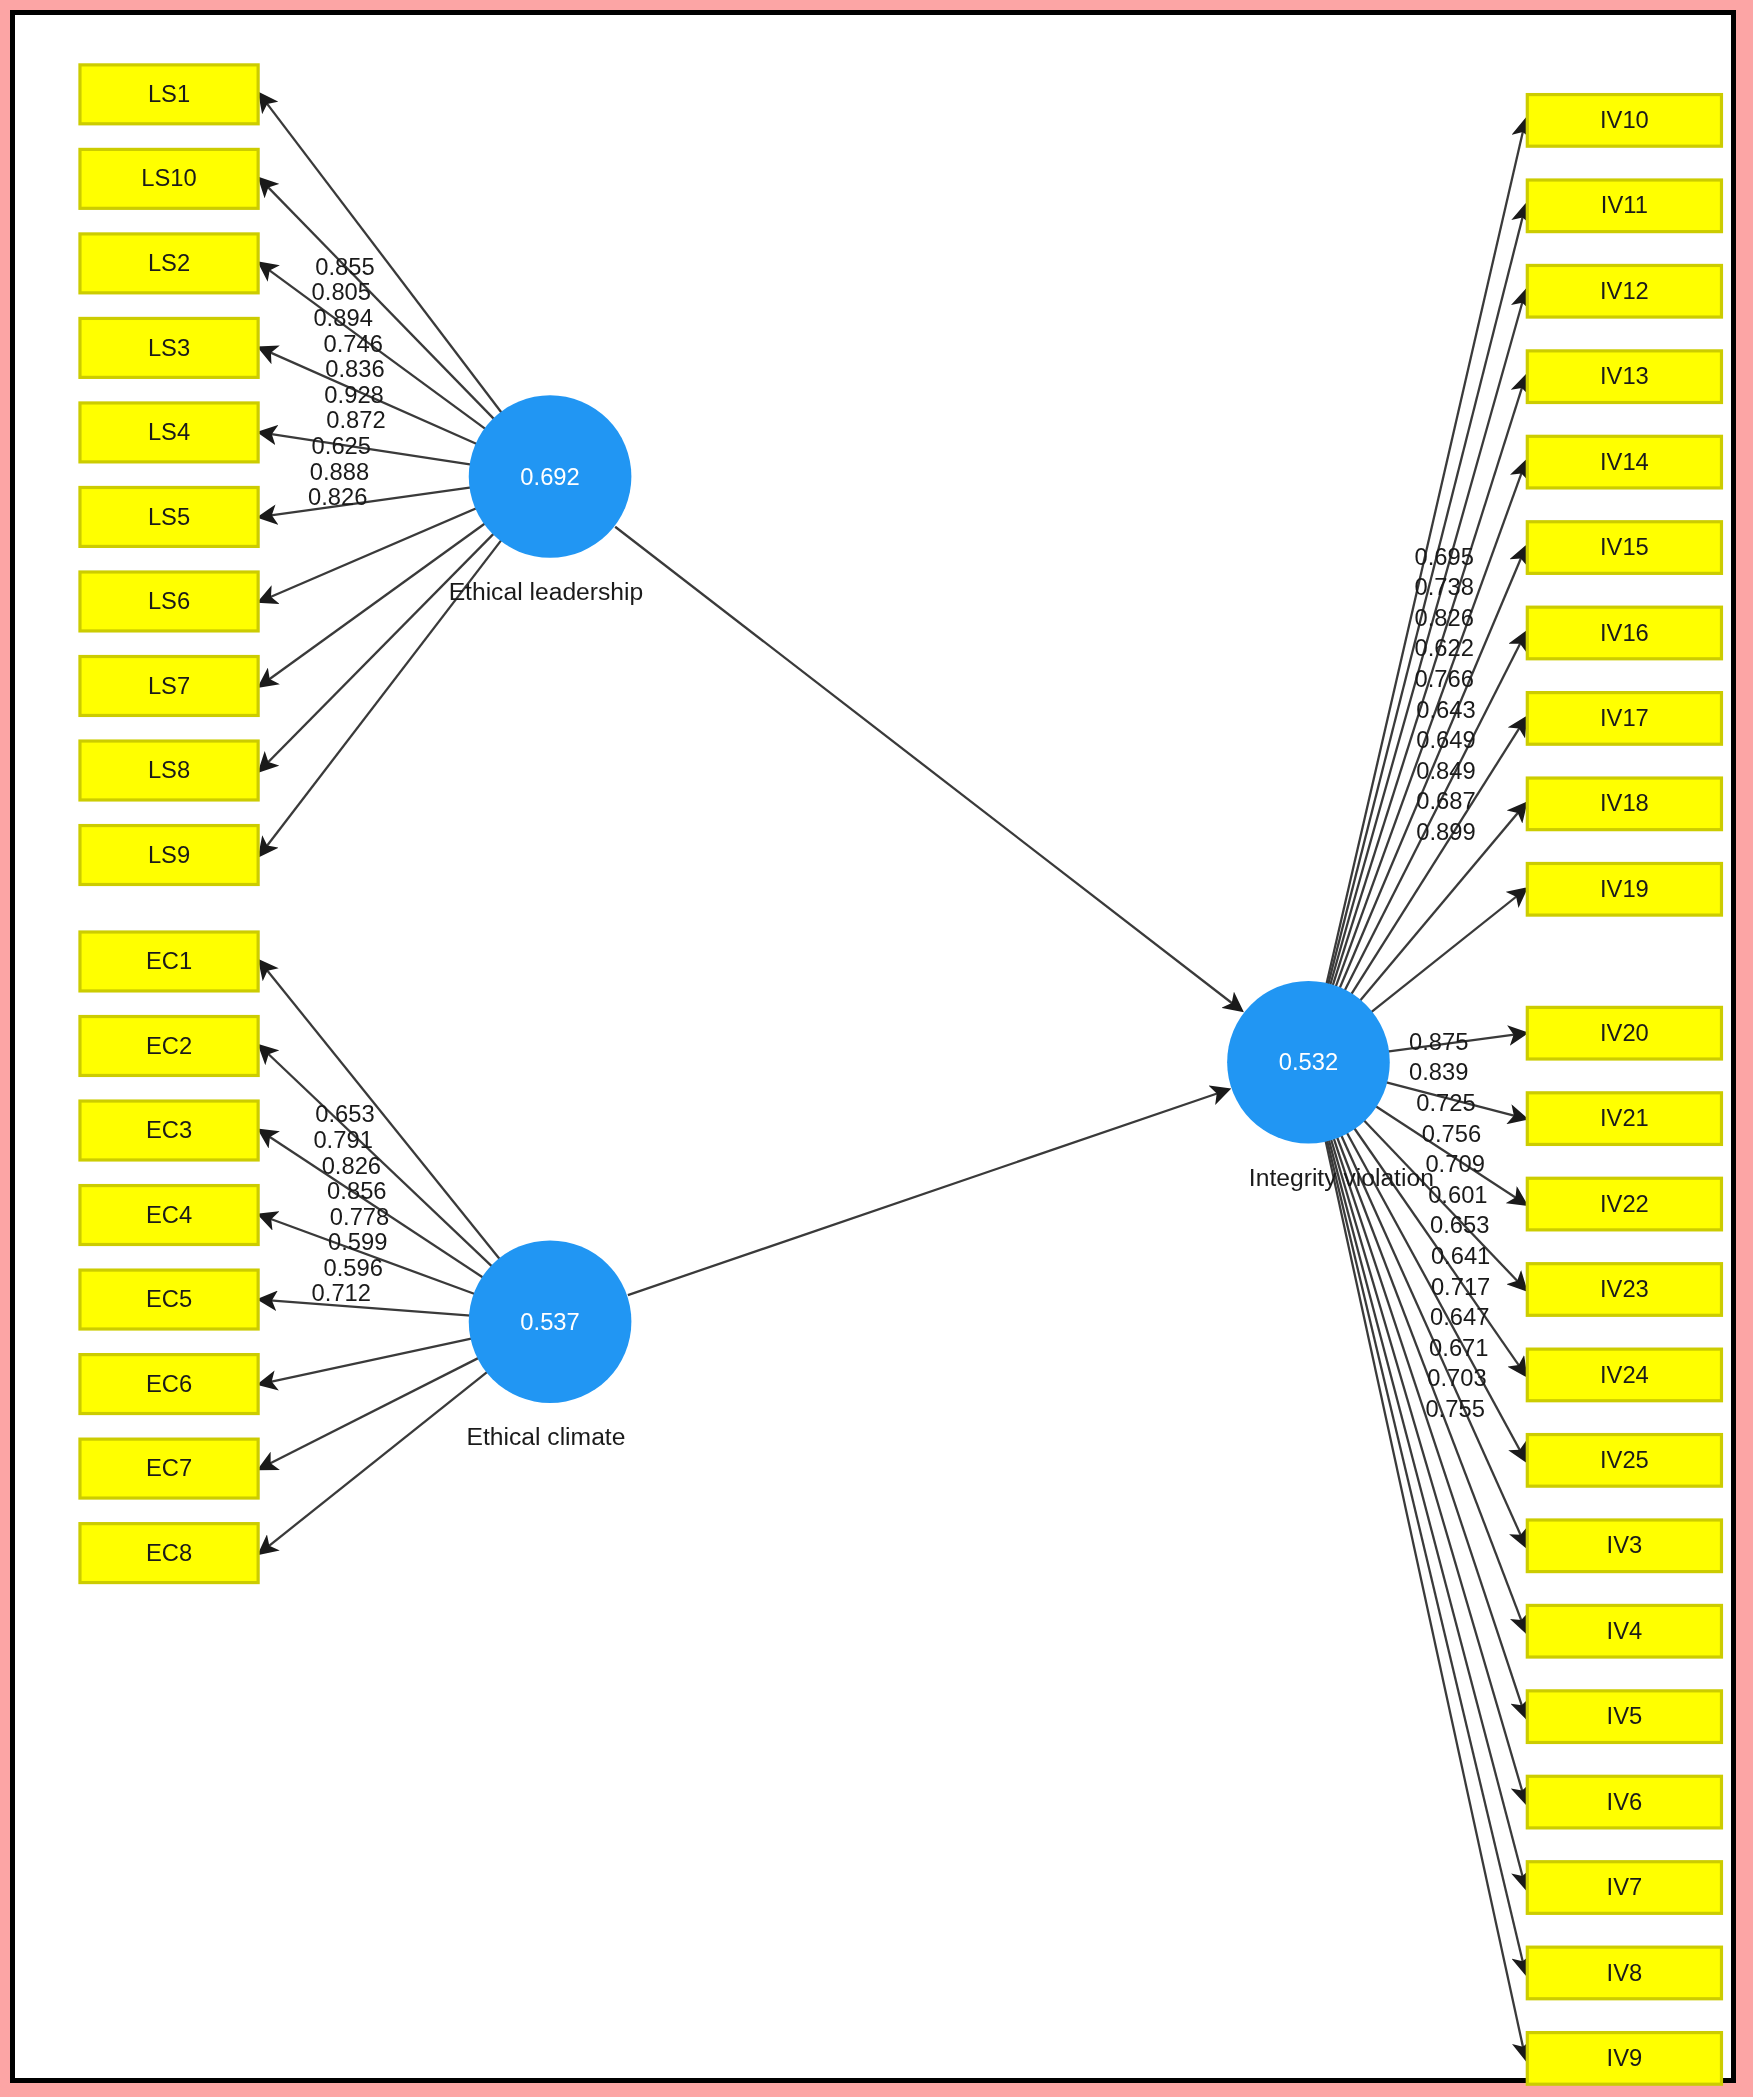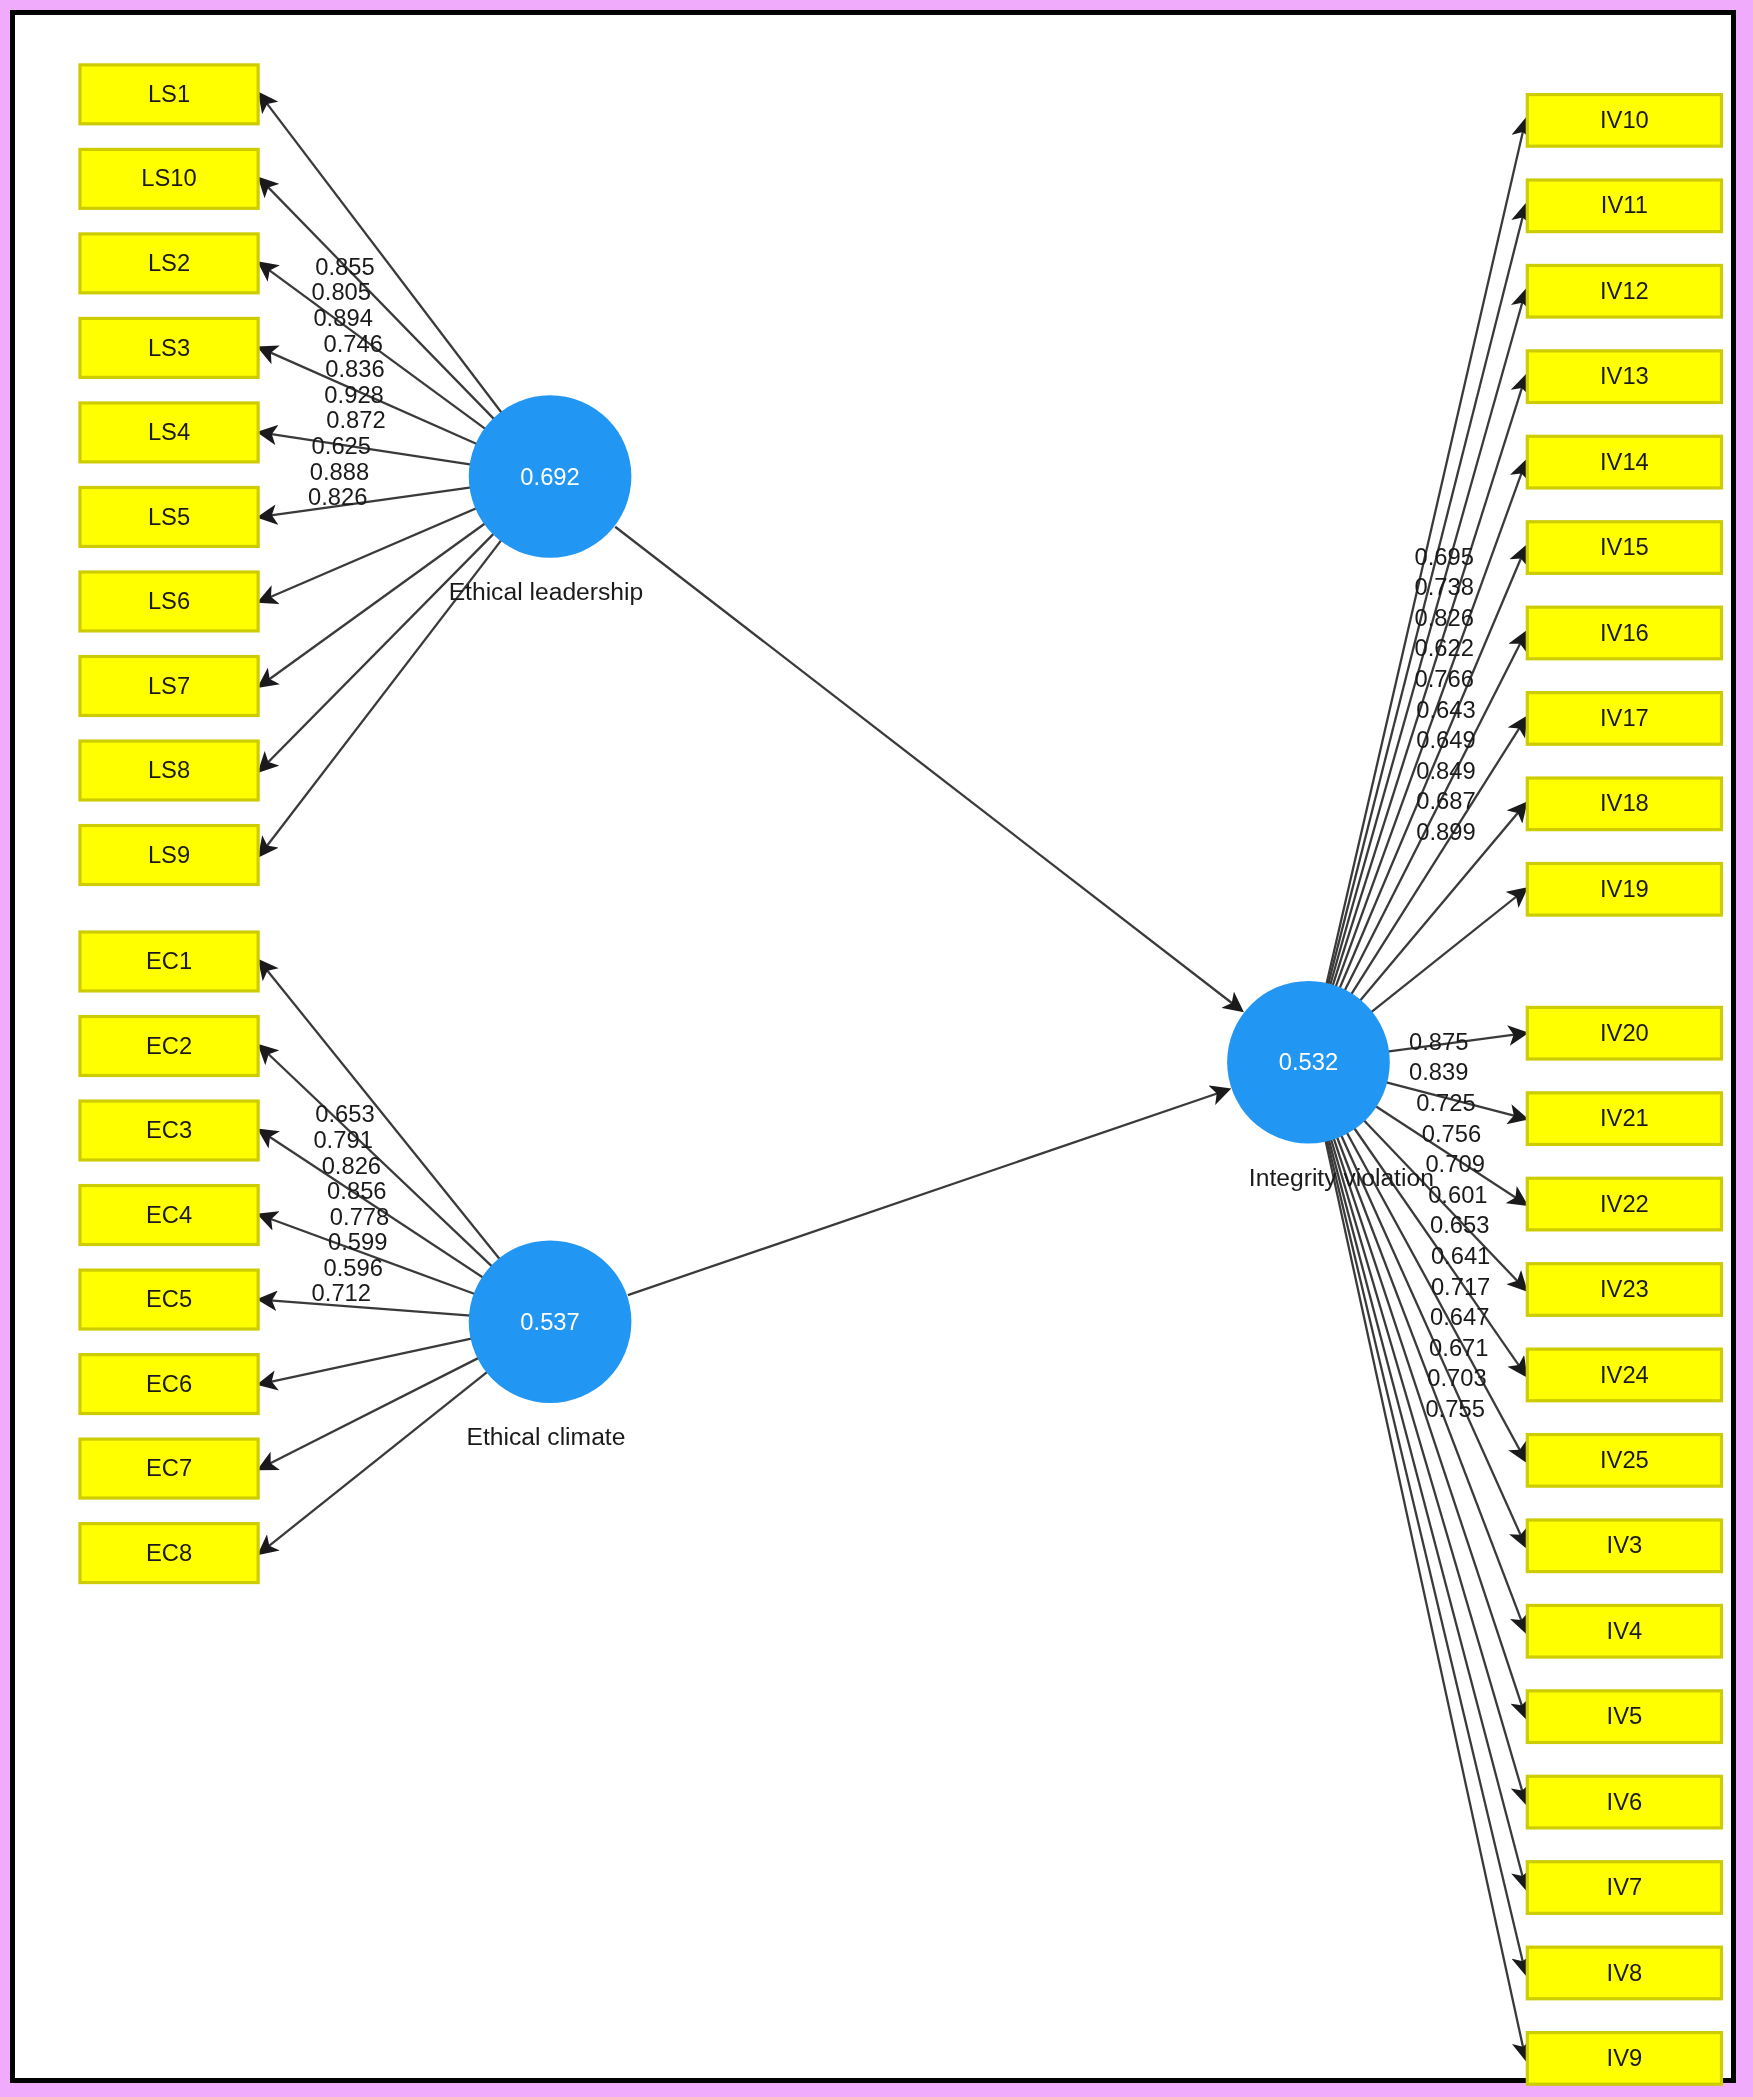--- a/index.html
+++ b/index.html
@@ -1,17 +1,17 @@
 <!DOCTYPE html>
 <html style="font-size:7.3px"><head>
 <meta charset="utf-8">
 <style>
   html,body{margin:0;padding:0;background:#ffffff;}
   body{font-family:"Liberation Sans", sans-serif;}
-  #stage{position:relative;width:1753px;height:2097px;background:#f0abfc;overflow:hidden;}
+  #stage{position:relative;width:1753px;height:2097px;background:#fca5a5;overflow:hidden;}
   #frame{position:absolute;left:10px;top:10px;width:1726px;height:2073px;
          border:5px solid #000000;box-sizing:border-box;background:#ffffff;}
   svg#diagram{position:absolute;left:0;top:0;width:1753px;height:2097px;}
   .ind-rect{fill:#ffff00;stroke:#cccc00;stroke-width:7;}
   .ind-label{font-family:"Liberation Sans",sans-serif;font-size:52px;fill:#1a1a1a;
              text-anchor:middle;dominant-baseline:middle;}
   .lat-circle{fill:#2196f3;}
   .lat-value{font-family:"Liberation Sans",sans-serif;font-size:52px;fill:#ffffff;
              text-anchor:middle;dominant-baseline:middle;}
   .lat-name{font-family:"Liberation Sans",sans-serif;font-size:54px;fill:#1a1a1a;

